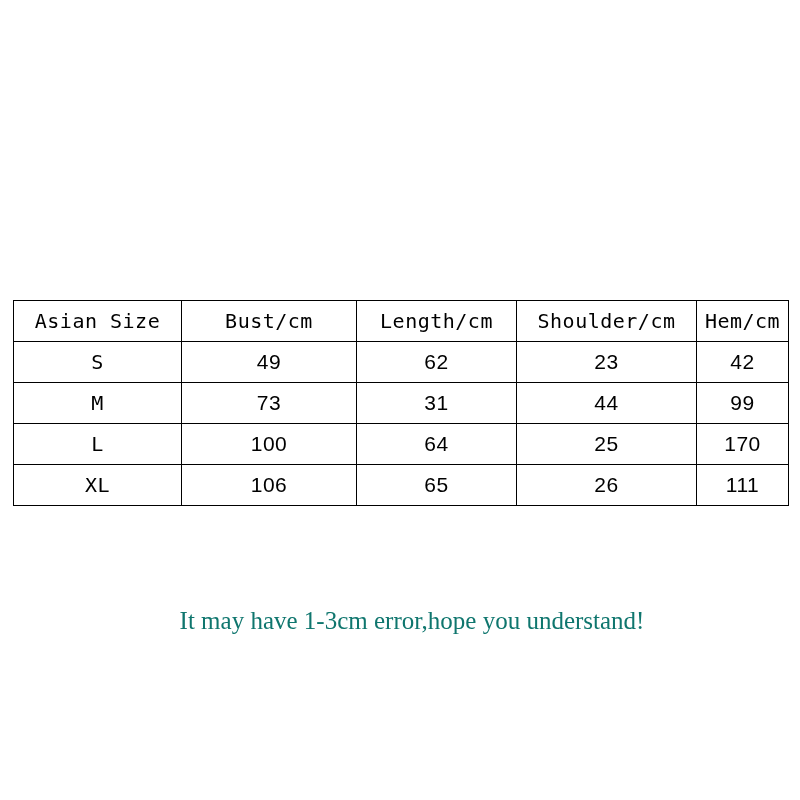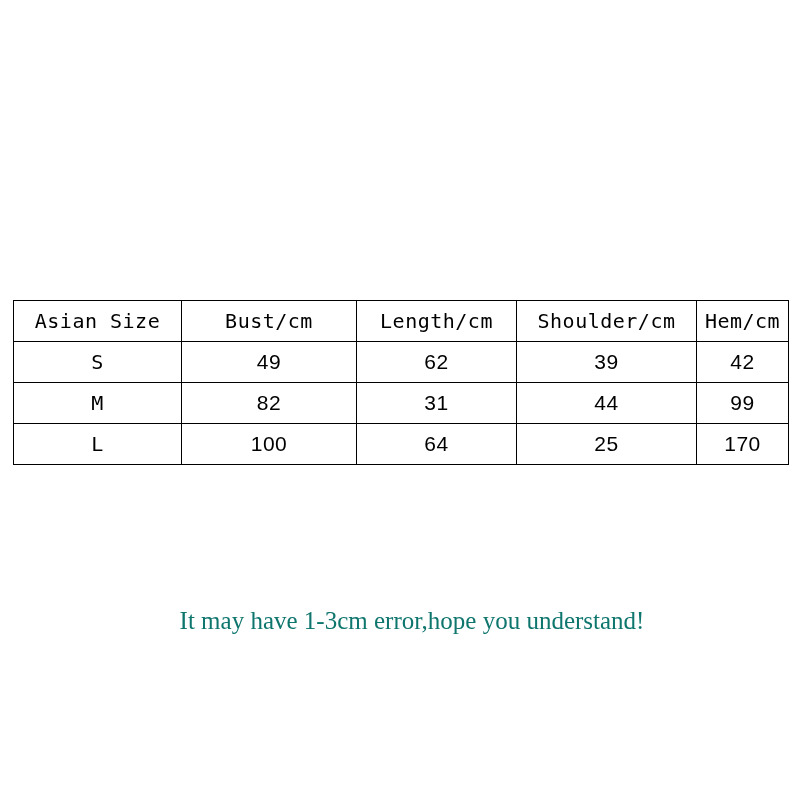--- a/index.html
+++ b/index.html
@@ -93,36 +93,43 @@
           <td>Length/cm</td>
           <td>Shoulder/cm</td>
           <td>Hem/cm</td>
         </tr>
       </thead>
       <tbody>
         <tr>
           <td class="first-col">S</td>
           <td>49</td>
           <td>62</td>
-          <td>39</td>
+          <td>23</td>
           <td>42</td>
         </tr>
         <tr>
           <td class="first-col">M</td>
-          <td>82</td>
+          <td>73</td>
           <td>31</td>
           <td>44</td>
           <td>99</td>
         </tr>
         <tr>
           <td class="first-col">L</td>
           <td>100</td>
           <td>64</td>
           <td>25</td>
           <td>170</td>
         </tr>
+        <tr>
+          <td class="first-col">XL</td>
+          <td>106</td>
+          <td>65</td>
+          <td>26</td>
+          <td>111</td>
+        </tr>
       </tbody>
     </table>
   </div>
 
   <div class="note">It may have 1-3cm error,hope you understand!</div>
 
 </div>
 
 </body></html>

